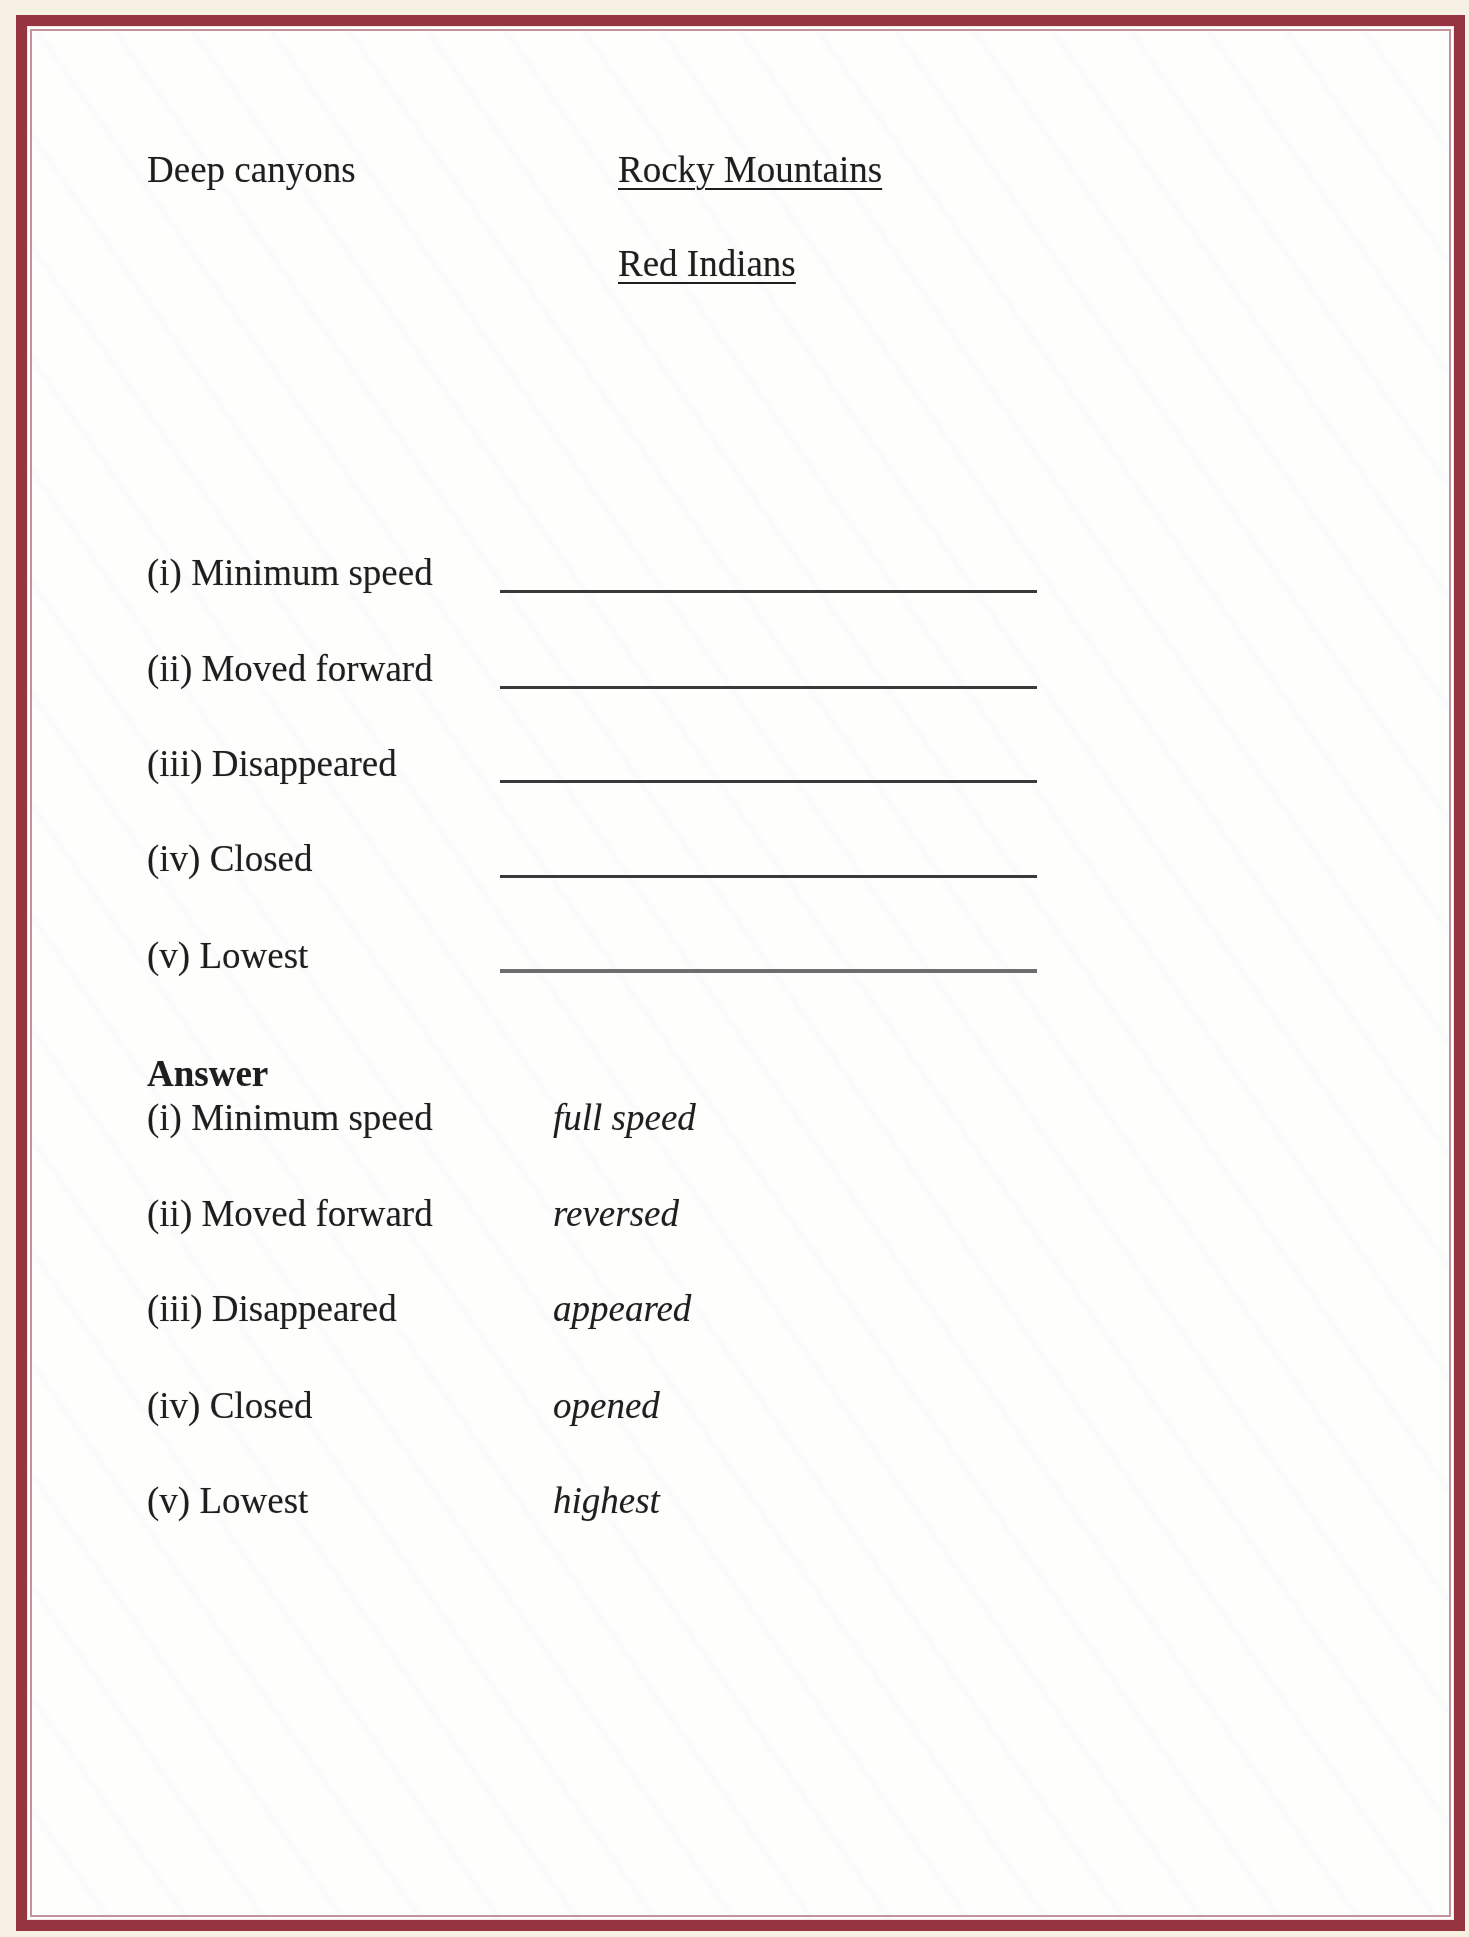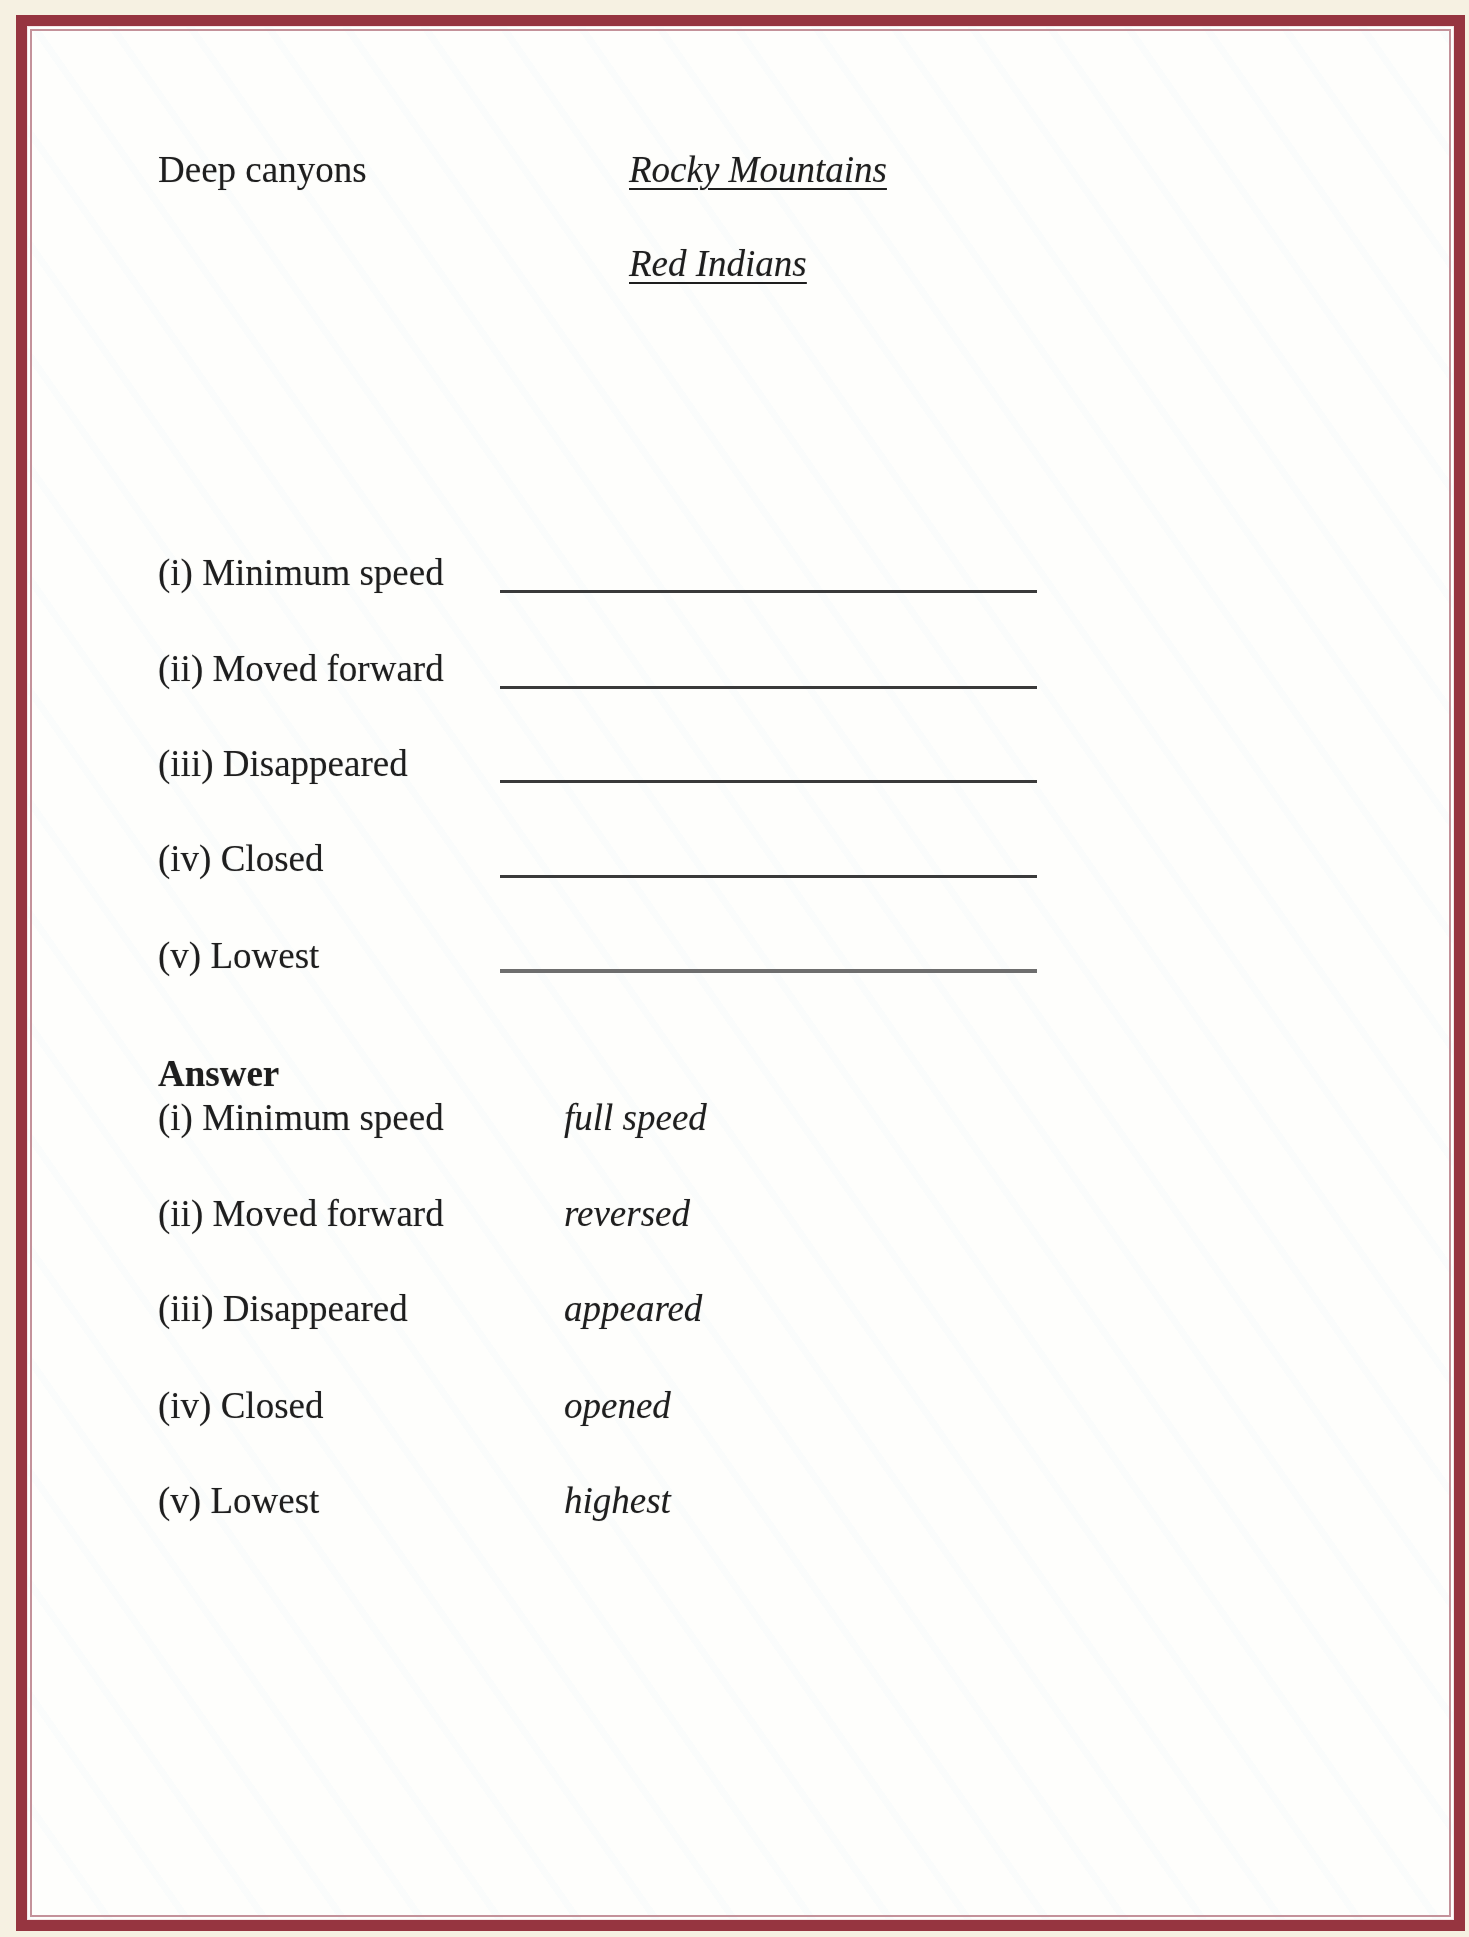--- a/index.html
+++ b/index.html
@@ -35,23 +35,23 @@
     pointer-events: none;
   }
   .content {
     position: absolute;
     top: 0; left: 0; right: 0; bottom: 0;
     z-index: 2;
     font-size: 37px;
     line-height: 44px;
     text-shadow: 0 0 1px rgba(30,30,30,0.35);
   }
-  .abs { position: absolute; white-space: nowrap; margin-left: 11px; }
+  .abs { position: absolute; white-space: nowrap; }
   .col-term   { left: 147px; }
-  .col-match  { left: 618px; font-style: italic; }
+  .col-match  { left: 618px; }
   .col-answer { left: 553px; font-style: italic; }
   .underlined {
     text-decoration: underline;
     text-decoration-thickness: 2px;
     text-underline-offset: 6px;
   }
   .bold { font-weight: bold; }
   .page-heading {
     left: 25px; right: 25px;
     text-align: center;

